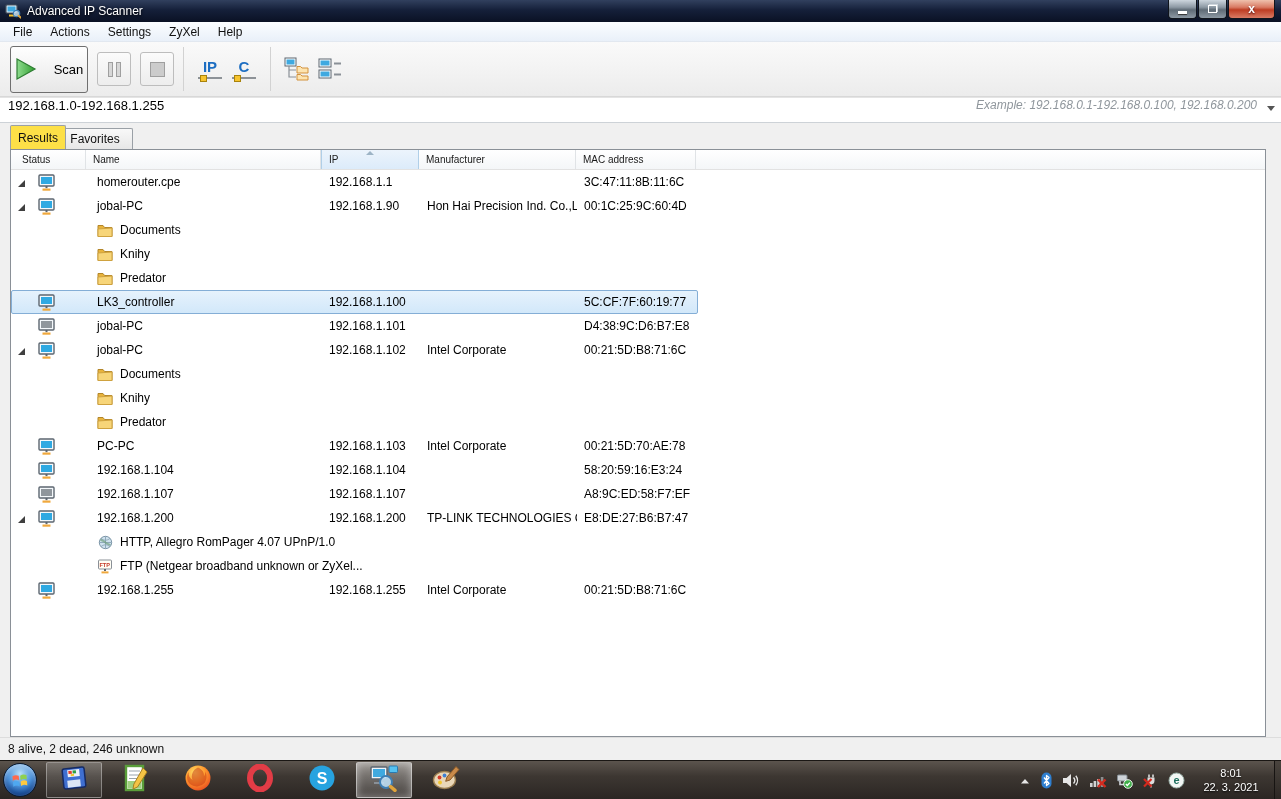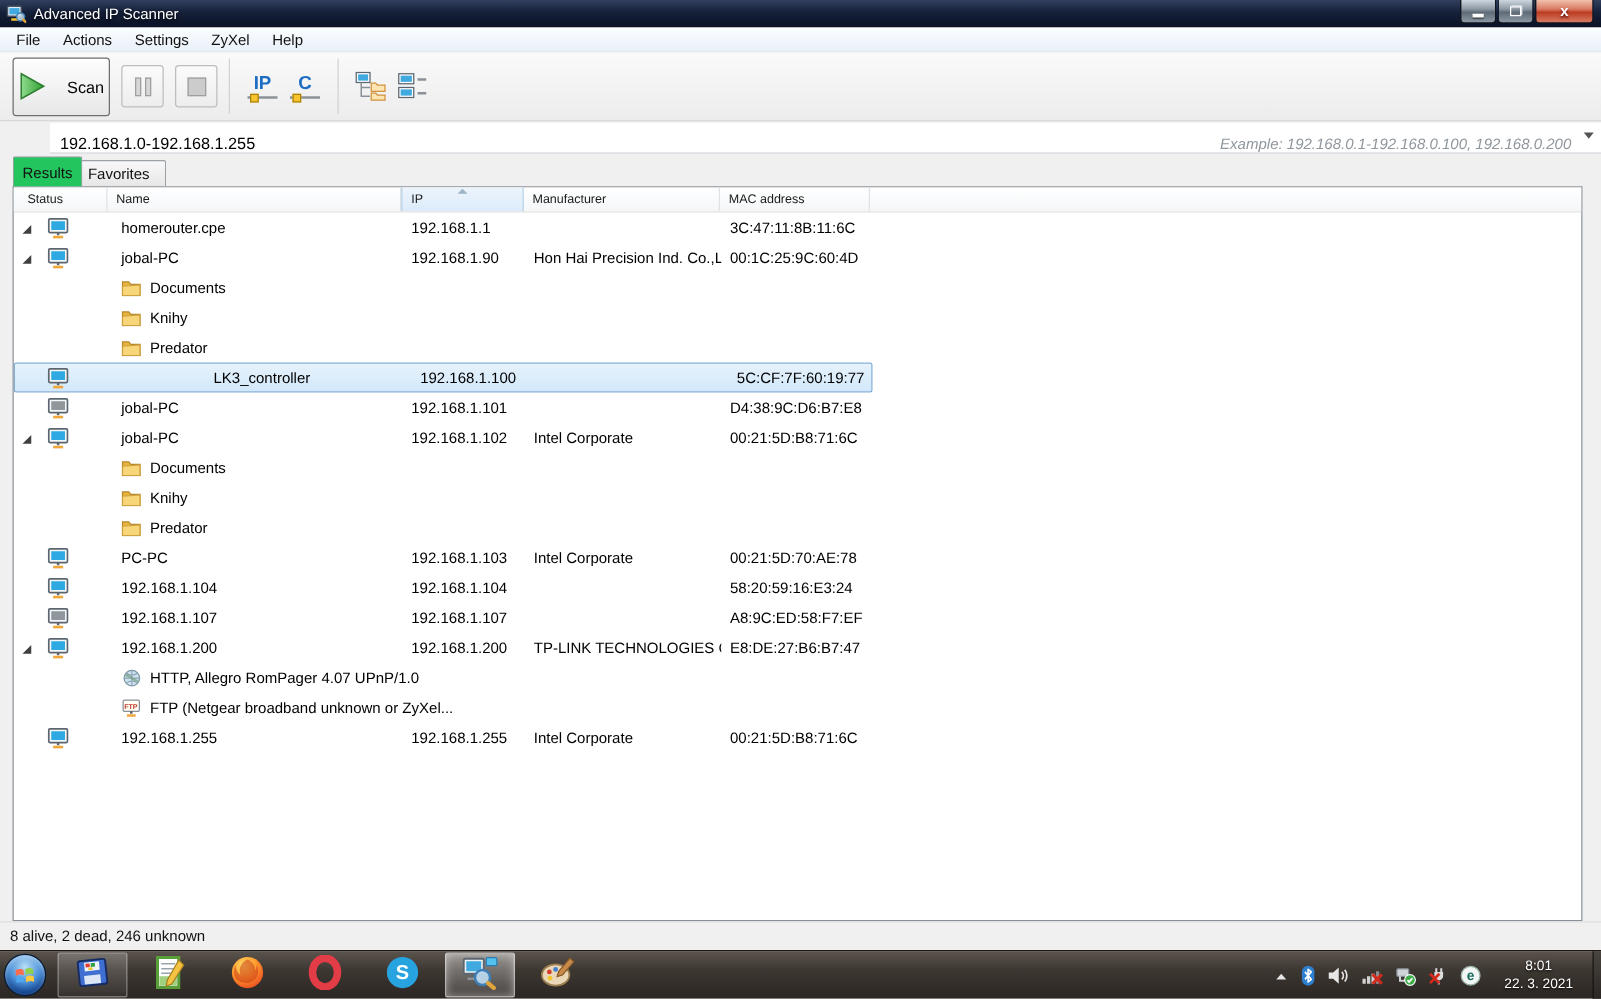--- a/index.html
+++ b/index.html
@@ -41,46 +41,46 @@
   .stop-square{width:15px;height:15px;background:#cccccc;border:1px solid #9f9f9f;}
   .tb-sep{width:1px;height:44px;background:#d2d2d2;margin:0 9px;}
   .ipc-btn{width:28px;height:36px;display:flex;flex-direction:column;align-items:center;justify-content:center;margin:0 3px;}
   .ipc-text{color:#1d6ec2;font-weight:bold;font-size:15px;line-height:1;}
   .ipc-line{width:24px;height:2px;background:#8d9297;margin-top:3px;position:relative;}
   .ipc-line::before{content:'';position:absolute;left:2px;top:-2px;width:5px;height:5px;
     background:#f7c42e;border:1px solid #a9830c;}
   .tree-btn{width:30px;height:34px;margin:0 2px;display:flex;align-items:center;justify-content:center;}
   
   .rangebar{position:absolute;top:97px;left:0;right:0;height:26px;background:#ffffff;
-    border-top:1px solid #e4e4e4;border-bottom:1px solid #cdd2d7;display:flex;align-items:flex-end;margin-left:40px;}
+    border-top:1px solid #e4e4e4;border-bottom:1px solid #cdd2d7;display:flex;align-items:flex-start;}
   .range-value{margin-left:8px;font-size:13px;color:#000;}
   .range-example{position:absolute;right:24px;font-size:12px;font-style:italic;color:#8f969c;}
   .range-dropdown{position:absolute;right:6px;top:8px;width:0;height:0;
     border-left:4px solid transparent;border-right:4px solid transparent;border-top:5px solid #555;}
   
   .tabbar{position:absolute;top:123px;left:0;right:0;height:26px;background:#f0f0f0;}
   .tab{position:absolute;bottom:0;border:1px solid #9aa0a6;border-bottom:none;border-radius:2px 2px 0 0;
     font-size:12px;color:#111;display:flex;align-items:center;justify-content:center;}
-  .tab.active{left:10px;width:56px;height:24px;background:#22c55e;z-index:2;}
+  .tab.active{left:10px;width:56px;height:24px;background:#fde047;z-index:2;}
   .tab.inactive{left:57px;width:76px;height:21px;background:linear-gradient(180deg,#f8f8f8,#e7e7e7);text-align:center;}
   
   .pane{position:absolute;top:149px;left:10px;width:1256px;height:588px;background:#fff;
     border:1px solid #8a9097;}
   .thead{height:20px;display:flex;background:linear-gradient(180deg,#ffffff,#f4f6f8);
     border-bottom:1px solid #e2e2e2;}
   .th{position:relative;display:flex;align-items:center;padding-left:7px;font-size:10px;color:#1a1a1a;
     border-right:1px solid #e0e3e6;}
   .th:first-child{padding-left:11px;}
   .th.sorted{background:linear-gradient(180deg,#ecf4fc,#dcebfa);border-left:1px solid #b0cfe8;border-right:1px solid #b0cfe8;}
   .sort-arrow{position:absolute;top:1px;left:50%;transform:translateX(-50%);width:0;height:0;
     border-left:4px solid transparent;border-right:4px solid transparent;border-bottom:4px solid #9db4c6;}
   .th-filler{flex:1;}
   .row{position:relative;height:24px;width:687px;display:flex;align-items:center;
     border:1px solid transparent;font-size:12px;color:#000;}
-  .row.selected{background:linear-gradient(180deg,#e6f2fc,#d2e8fa);border-color:#84aed6;border-radius:2px;text-align:center;}
+  .row.selected{background:linear-gradient(180deg,#e6f2fc,#d2e8fa);border-color:#84aed6;border-radius:2px;}
   .c-status{width:75px;height:100%;position:relative;flex-shrink:0;}
   .expand-arrow{position:absolute;left:6px;top:9px;width:0;height:0;
     border-bottom:7px solid #3f3f3f;border-left:7px solid transparent;}
   .dev-icon{position:absolute;left:26px;top:3px;width:17px;height:17px;}
   .c-name{width:235px;padding-left:10px;flex-shrink:0;overflow:hidden;white-space:nowrap;}
   .c-ip{width:98px;padding-left:7px;flex-shrink:0;}
   .c-mfr{width:157px;padding-left:7px;flex-shrink:0;overflow:hidden;white-space:nowrap;}
   .c-mac{width:120px;padding-left:7px;flex-shrink:0;}
   .c-child{margin-left:85px;display:flex;align-items:center;gap:7px;}
   .child-icon{display:inline-flex;width:16px;justify-content:center;}

